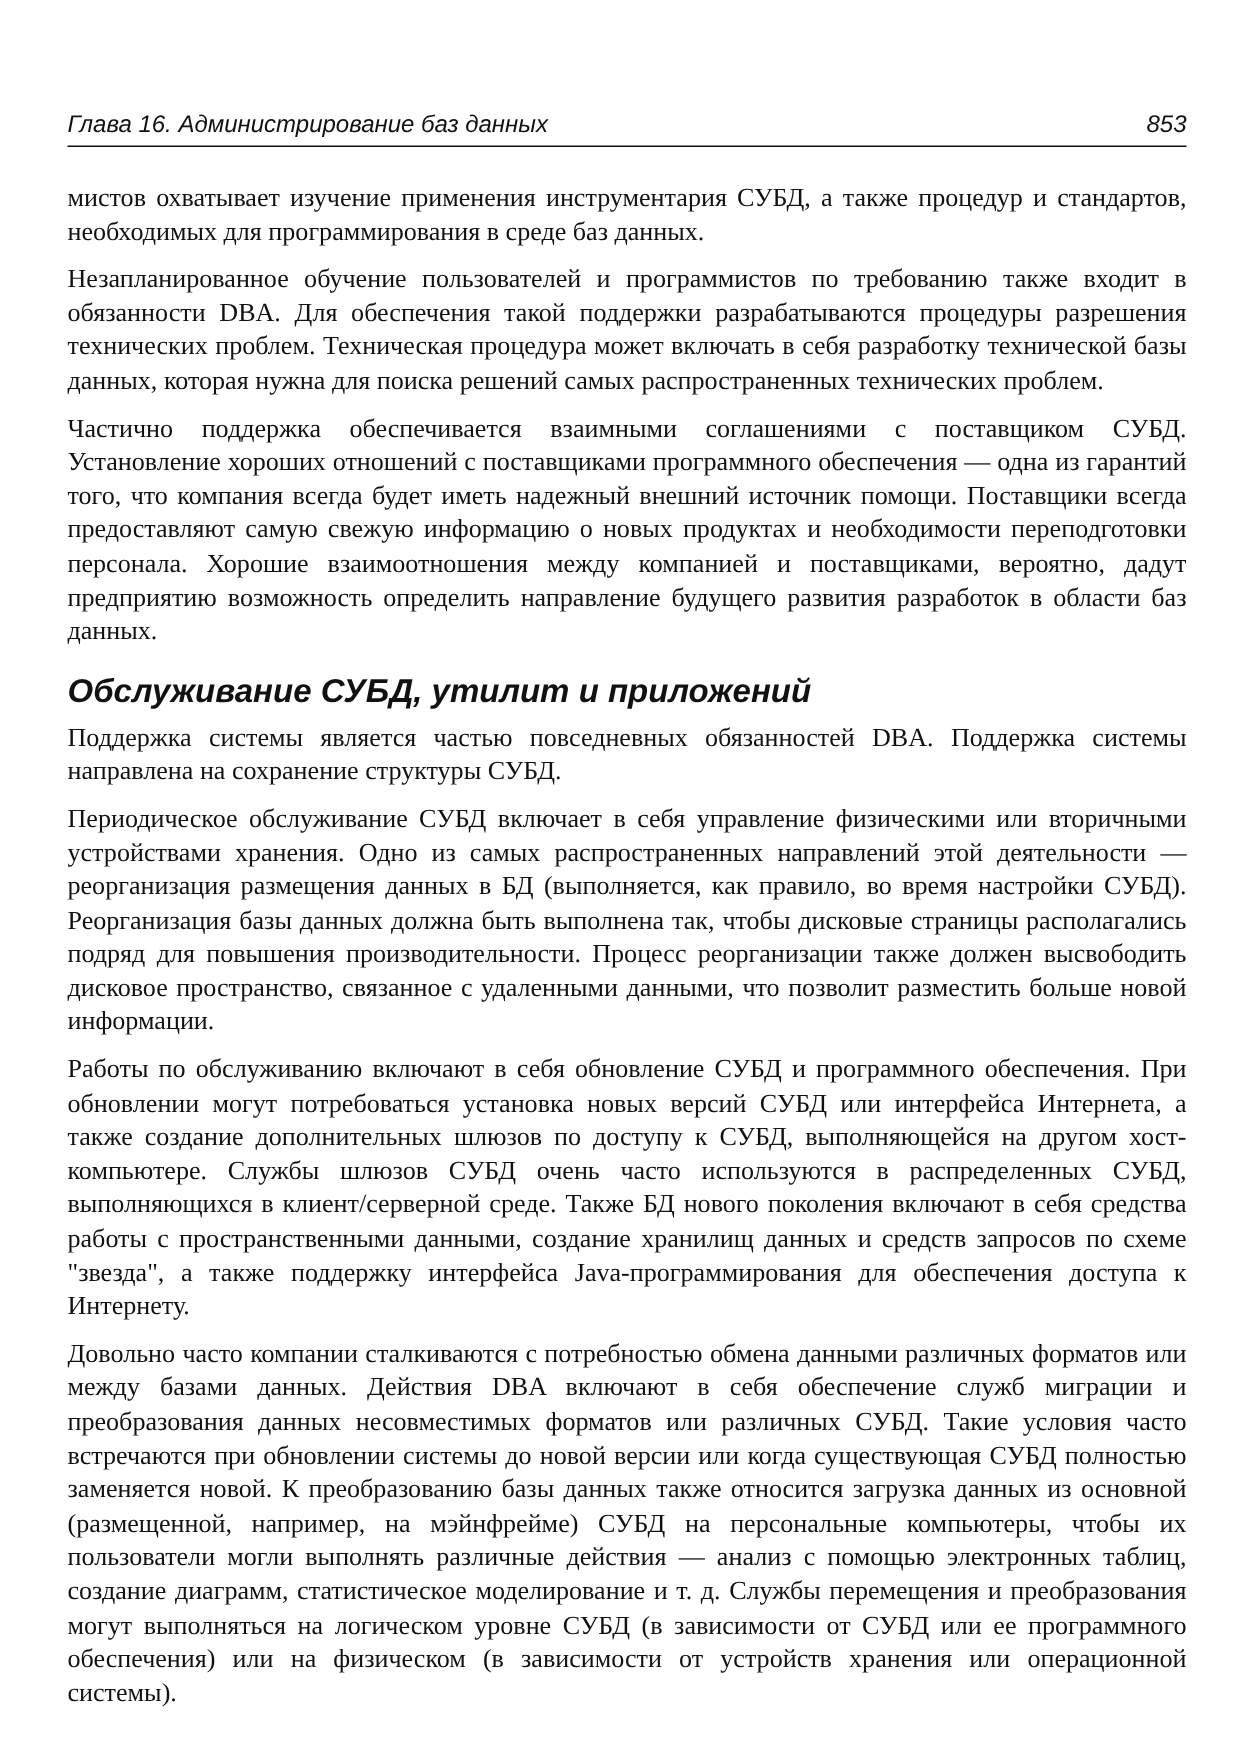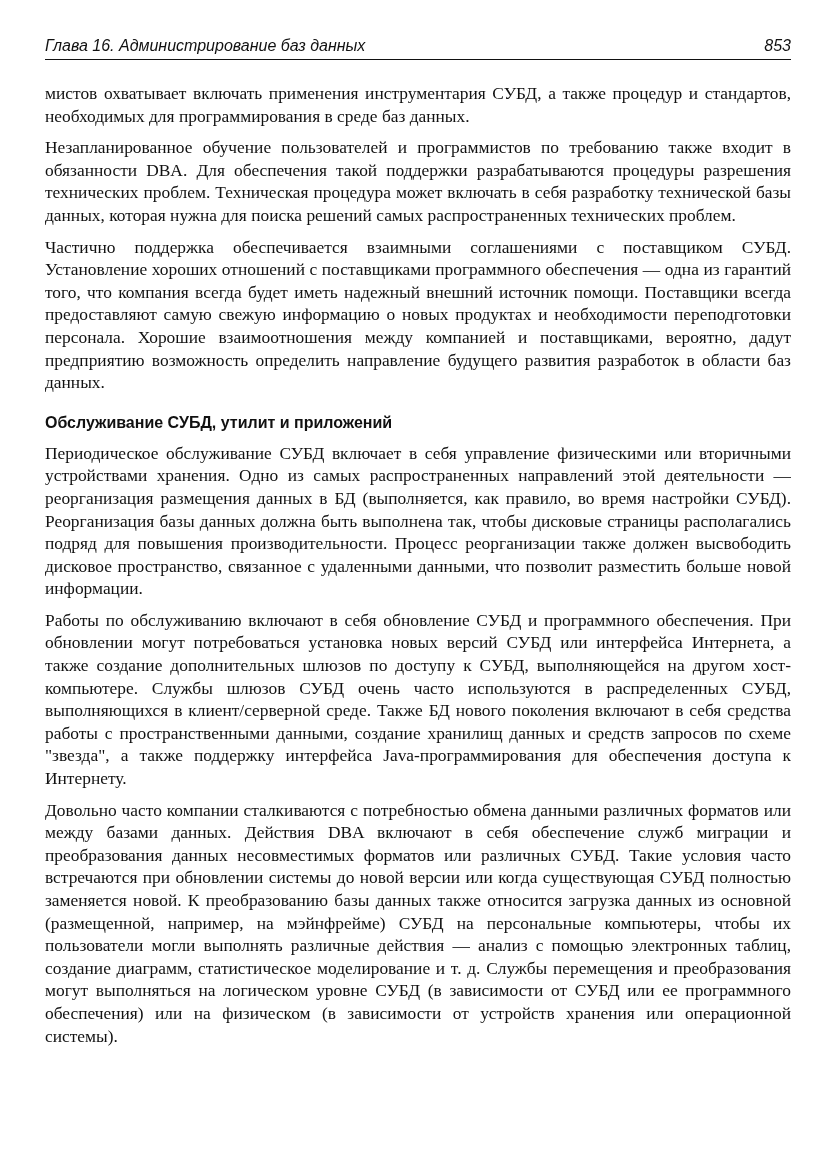--- a/index.html
+++ b/index.html
@@ -24,54 +24,57 @@
       display: flex;
       justify-content: space-between;
       align-items: flex-end;
       font-family: "Liberation Sans", sans-serif;
       font-style: italic;
       font-size: 16px;
       line-height: 20px;
       padding-bottom: 3px;
       border-bottom: 1.6px solid #111;
       color: #111;
+      margin-top: 38px;
     }
     .body-text {
       margin-top: 22px;
       font-family: "Liberation Serif", serif;
       font-size: 17.4px;
       line-height: 22.6px;
       text-align: justify;
       hyphens: manual;
     }
     .body-text p {
       margin: 0 0 9px 0;
     }
     h2.section-title {
       font-family: "Liberation Sans", sans-serif;
       font-weight: bold;
-      font-size: 16px;
+      font-size: 22px;
       line-height: 26px;
       margin: 16px 0 6px 0;
       color: #111;
+      font-style: italic;
     }
   </style>
 </head>
 <body>
 
 <div class="page">
   <div class="running-head">
     <span>Глава 16. Администрирование баз данных</span>
     <span>853</span>
   </div>
 
   <div class="body-text">
-    <p>мистов охватывает включать применения инструментария СУБД, а также процедур и стандартов, необходимых для программирования в среде баз данных.</p>
+    <p>мистов охватывает изучение применения инструментария СУБД, а также процедур и стандартов, необходимых для программирования в среде баз данных.</p>
     <p>Незапланированное обучение пользователей и программистов по требованию также входит в обязанности DBA. Для обеспечения такой поддержки разрабатываются процедуры разрешения технических проблем. Техническая процедура может включать в себя разработку технической базы данных, которая нужна для поиска решений самых распространенных технических проблем.</p>
     <p>Частично поддержка обеспечивается взаимными соглашениями с поставщиком СУБД. Установление хороших отношений с поставщиками программного обеспечения — одна из гарантий того, что компания всегда будет иметь надежный внешний источник помощи. Поставщики всегда предоставляют самую свежую информацию о новых продуктах и необходимости переподготовки персонала. Хорошие взаимоотношения между компанией и поставщиками, вероятно, дадут предприятию возможность определить направление будущего развития разработок в области баз данных.</p>
 
     <h2 class="section-title">Обслуживание СУБД, утилит и приложений</h2>
 
+    <p>Поддержка системы является частью повседневных обязанностей DBA. Поддержка системы направлена на сохранение структуры СУБД.</p>
     <p>Периодическое обслуживание СУБД включает в себя управление физическими или вторичными устройствами хранения. Одно из самых распространенных направлений этой деятельности — реорганизация размещения данных в БД (выполняется, как правило, во время настройки СУБД). Реорганизация базы данных должна быть выполнена так, чтобы дисковые страницы располагались подряд для повышения производительности. Процесс реорганизации также должен высвободить дисковое пространство, связанное с удаленными данными, что позволит разместить больше новой информации.</p>
     <p>Работы по обслуживанию включают в себя обновление СУБД и программного обеспечения. При обновлении могут потребоваться установка новых версий СУБД или интерфейса Интернета, а также создание дополнительных шлюзов по доступу к СУБД, выполняющейся на другом хост-компьютере. Службы шлюзов СУБД очень часто используются в распределенных СУБД, выполняющихся в клиент/серверной среде. Также БД нового поколения включают в себя средства работы с пространственными данными, создание хранилищ данных и средств запросов по схеме "звезда", а также поддержку интерфейса Java-программирования для обеспечения доступа к Интернету.</p>
     <p>Довольно часто компании сталкиваются с потребностью обмена данными различных форматов или между базами данных. Действия DBA включают в себя обеспечение служб миграции и преобразования данных несовместимых форматов или различных СУБД. Такие условия часто встречаются при обновлении системы до новой версии или когда существующая СУБД полностью заменяется новой. К преобразованию базы данных также относится загрузка данных из основной (размещенной, например, на мэйнфрейме) СУБД на персональные компьютеры, чтобы их пользователи могли выполнять различные действия — анализ с помощью электронных таблиц, создание диаграмм, статистическое моделирование и т. д. Службы перемещения и преобразования могут выполняться на логическом уровне СУБД (в зависимости от СУБД или ее программного обеспечения) или на физическом (в зависимости от устройств хранения или операционной системы).</p>
   </div>
 </div>
 
 </body></html>

